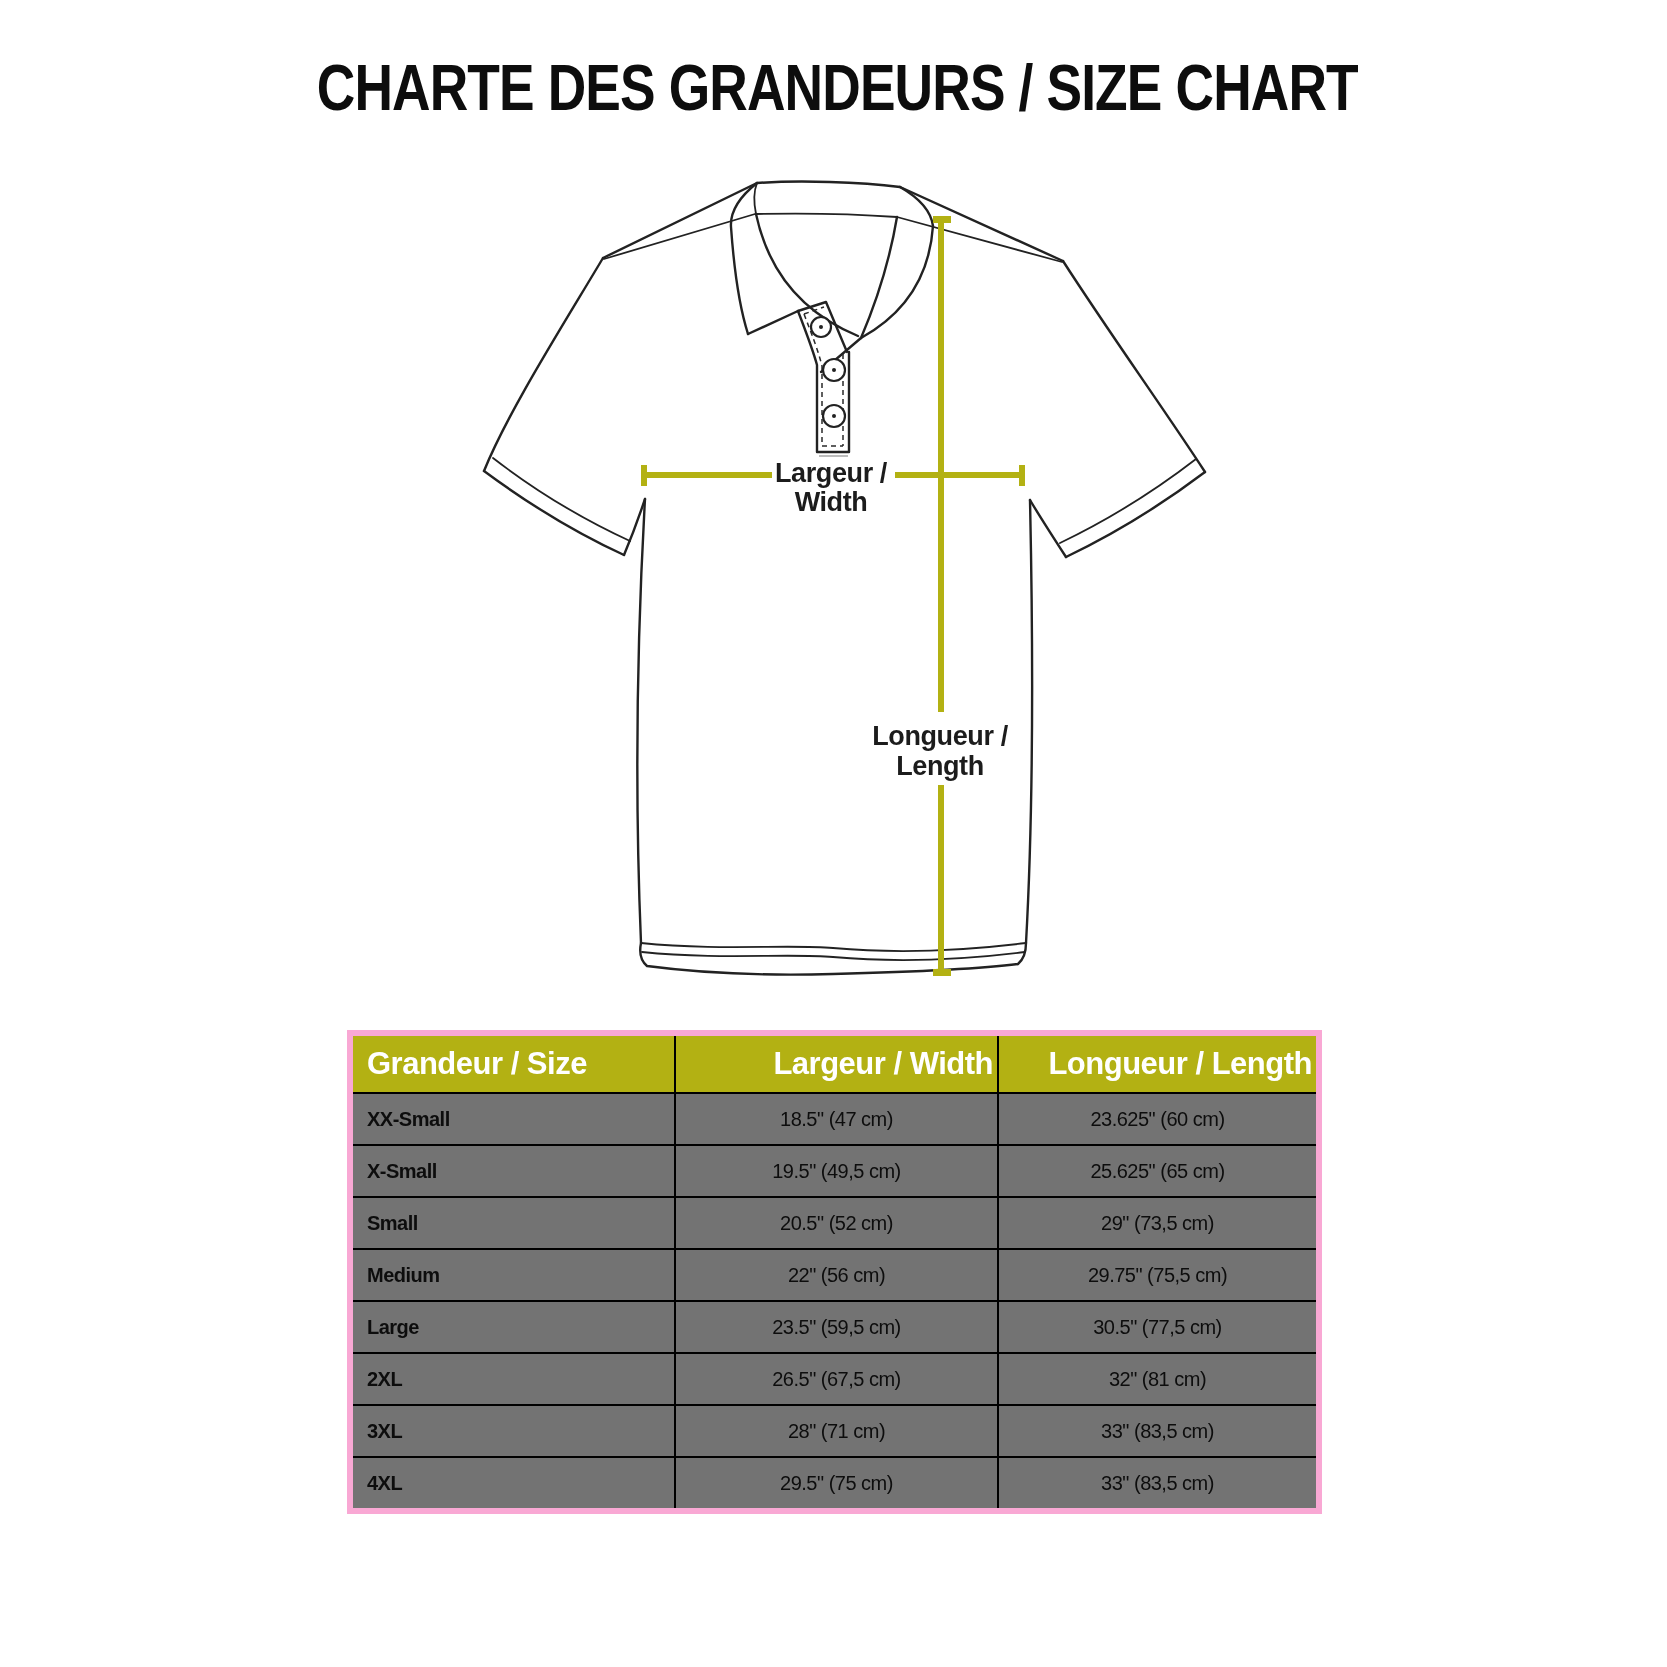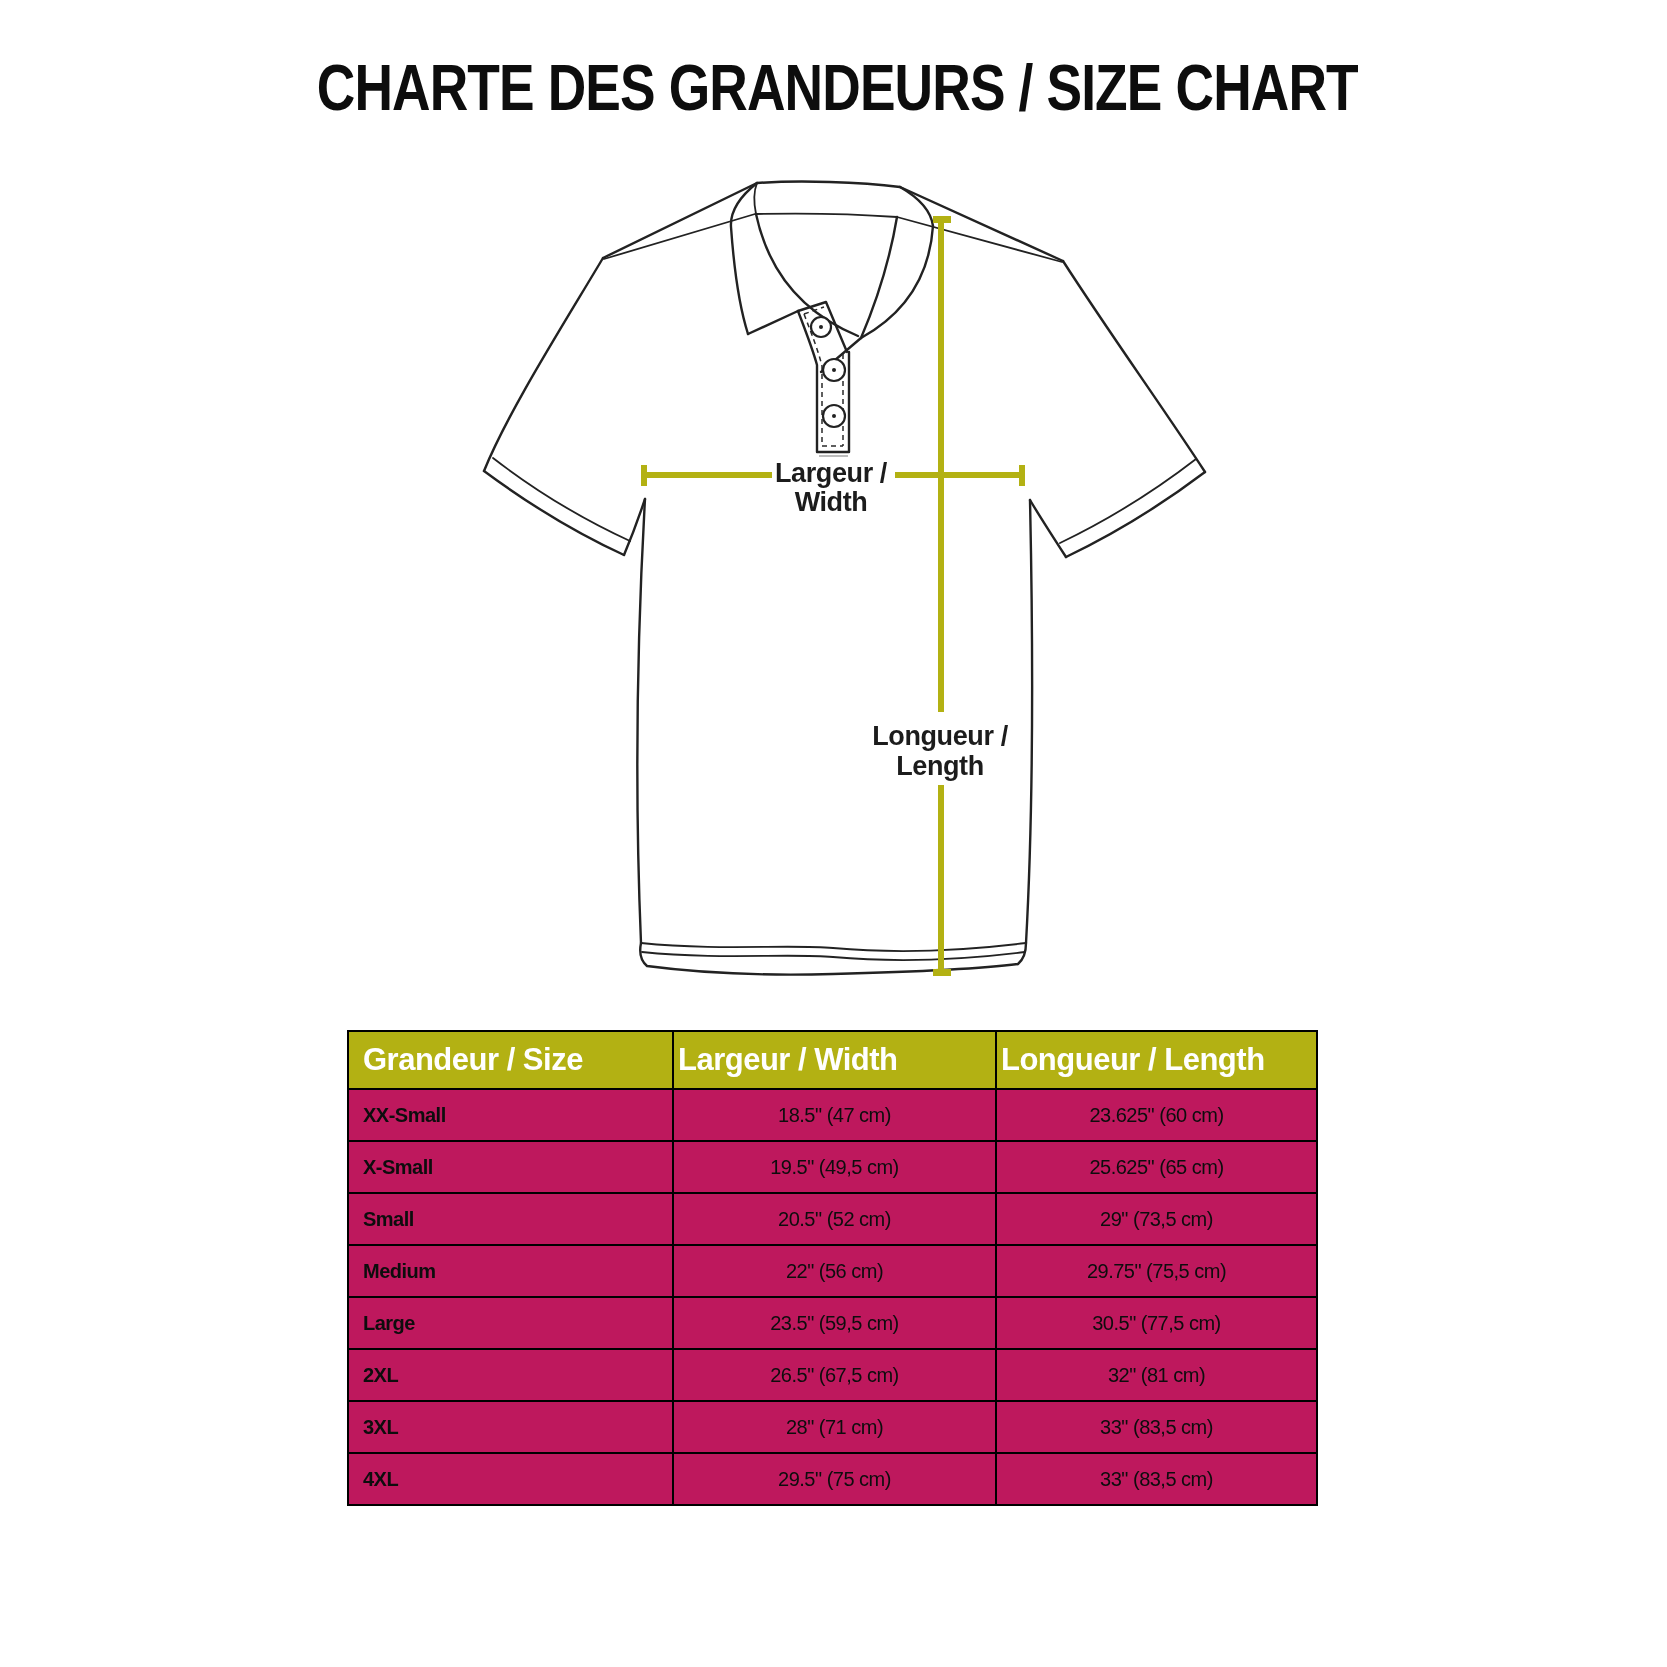--- a/index.html
+++ b/index.html
@@ -43,35 +43,35 @@
     text-anchor:middle;
     letter-spacing:-0.4px;
   }
   
   .size-table{
     position:absolute;
     left:347px;top:1030px;
     width:969px;
     border-collapse:collapse;
     table-layout:fixed;
-    background:#be185d;
-    border:1px solid #f9a8d4;
+    background:#737373;
+    border:6px solid #f9a8d4;
   }
   .size-table col.c1{width:325px;}
   .size-table col.c2{width:323px;}
   .size-table col.c3{width:321px;}
   .size-table th{
     background:#b3b113;
     color:#ffffff;
     font-size:31px;
     font-weight:700;
     height:56px;
     border:2px solid #000;
     letter-spacing:-0.5px;
-    text-align:left;
+    text-align:right;
     padding:0 4px;
     white-space:nowrap;
   }
   .size-table th:first-child{text-align:left;padding-left:14px;}
   .size-table td{
     border:2px solid #000;
     height:50px;
     font-size:20px;
     text-align:center;
     letter-spacing:-0.5px;

